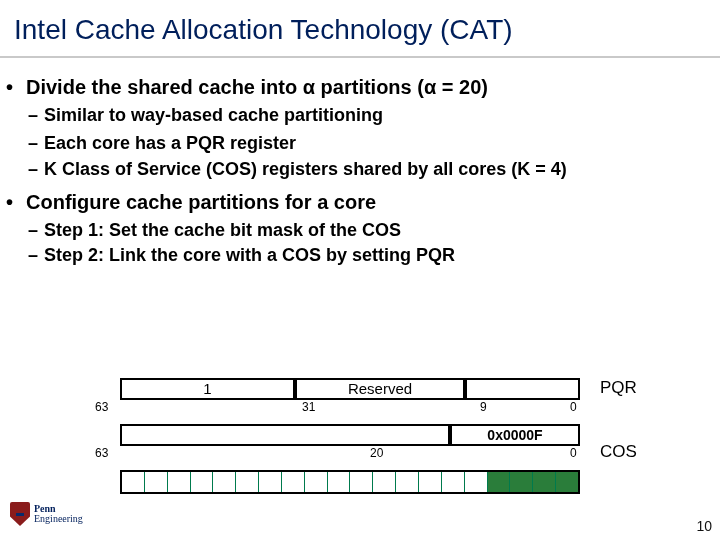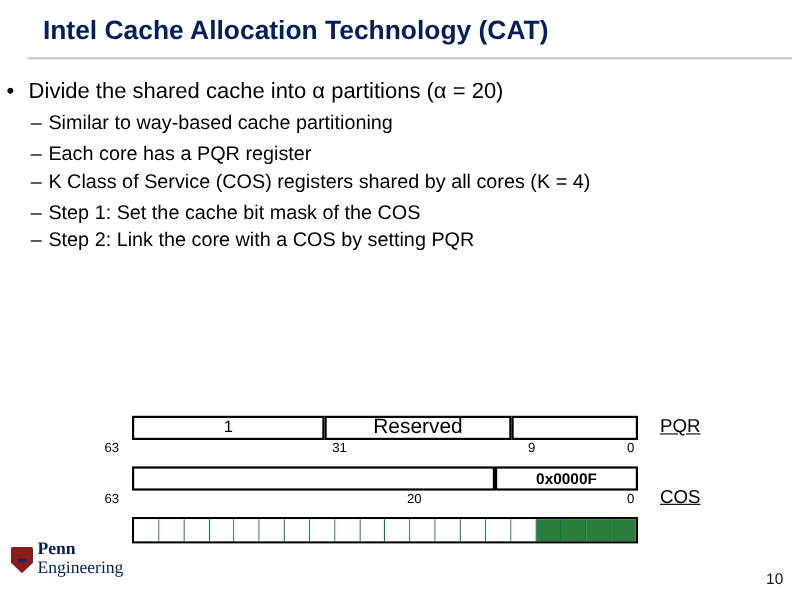--- a/index.html
+++ b/index.html
@@ -12,33 +12,32 @@
     color: #000;
     overflow: hidden;
     position: relative;
   }
   .slide {
     width: 720px;
     height: 540px;
     position: relative;
   }
   .title {
-    font-size: 24px;
-    font-weight: bold;
+    font-size: 28px;
+    font-weight: normal;
     color: #001f5b;
     padding: 14px 14px 10px 14px;
     border-bottom: 2px solid #c9c9c9;
-    margin-left: 25px;
   }
   .content {
     padding: 8px 20px 0 20px;
     font-size: 18px;
     line-height: 1.35;
   }
-  .pad { margin-left: 6px; padding-left: 0; }
+  .pad { margin-left: 6px; padding-left: 0; font-weight: bold; }
   ul.lvl1 {
     list-style: none;
     margin: 8px 0 0 0;
     padding: 0;
   }
   ul.lvl1 > li {
     margin: 4px 0 2px 0;
     padding-left: 20px;
     position: relative;
     font-size: 20px;
@@ -78,21 +77,20 @@
     border: 2px solid #000;
     box-sizing: border-box;
   }
   .reg-text {
     position: absolute;
     font-size: 12px;
   }
   .reg-label-right {
     position: absolute;
     font-size: 17px;
-    text-decoration: underline;
   }
   .cache {
     position: absolute;
     border: 2px solid #000;
     box-sizing: border-box;
     display: flex;
   }
   .cache-cell {
     border-right: 1px solid #007a4d;
     box-sizing: border-box;
@@ -119,21 +117,21 @@
     align-items: center;
     justify-content: center;
   }
   .shield::after {
     content: "";
     width: 8px;
     height: 3px;
     background: #0a2a6b;
   }
   .logo-text {
-    font-size: 16px;
+    font-size: 10px;
     color: #001f5b;
     line-height: 1.05;
     font-family: Georgia, serif;
   }
   .pagenum {
     position: absolute;
     right: 8px;
     bottom: 6px;
     font-size: 14px;
     color: #111;
@@ -150,33 +148,36 @@
     <ul class="lvl1">
       <li>Divide the shared cache into α partitions (α = 20)</li>
     </ul>
     <ul class="lvl2">
       <li>Similar to way-based cache partitioning</li>
     </ul>
     <ul class="lvl2">
       <li>Each core has a PQR register</li>
       <li>K Class of Service (COS) registers shared by all cores (K = 4)</li>
     </ul>
+    <ul class="lvl1">
+      <li>Configure cache partitions for a core</li>
+    </ul>
     <ul class="lvl2">
       <li>Step 1: Set the cache bit mask of the COS</li>
       <li>Step 2: Link the core with a COS by setting PQR</li>
     </ul>
   </div>
 
   <div class="diagram">
 
     <div class="reg" style="left:120px; top:0px; width:175px; height:22px; text-align:center;">
       <span style="display:block; font-size:15px; line-height:18px;">1</span>
     </div>
     <div class="reg" style="left:295px; top:0px; width:170px; height:22px; text-align:center;">
-      <span style="display:block; font-size:19px; line-height:18px;">Reserved</span>
+      <span style="display:block; font-size:15px; line-height:18px;">Reserved</span>
     </div>
     <div class="reg" style="left:465px; top:0px; width:115px; height:22px;"></div>
 
     <span class="reg-text" style="left:95px; top:22px;">63</span>
     <span class="reg-text" style="left:302px; top:22px;">31</span>
     <span class="reg-text" style="left:480px; top:22px;">9</span>
     <span class="reg-text" style="left:570px; top:22px;">0</span>
 
     <span class="reg-label-right" style="left:600px; top:0px;">PQR</span>
 

